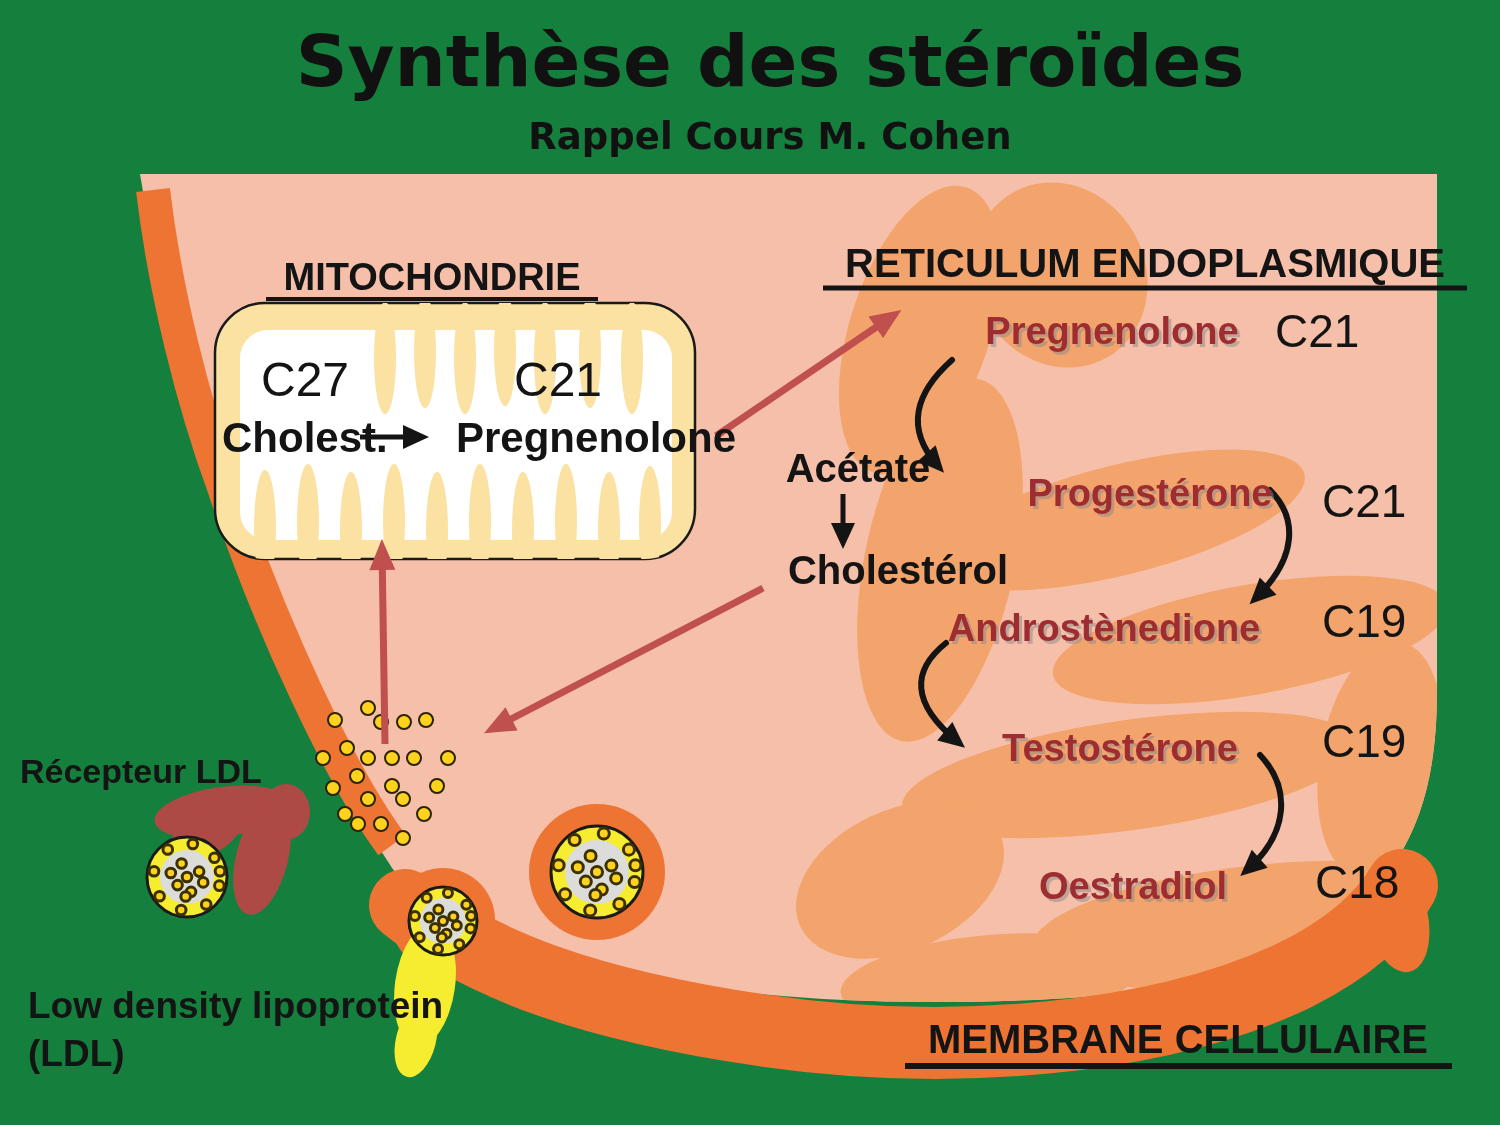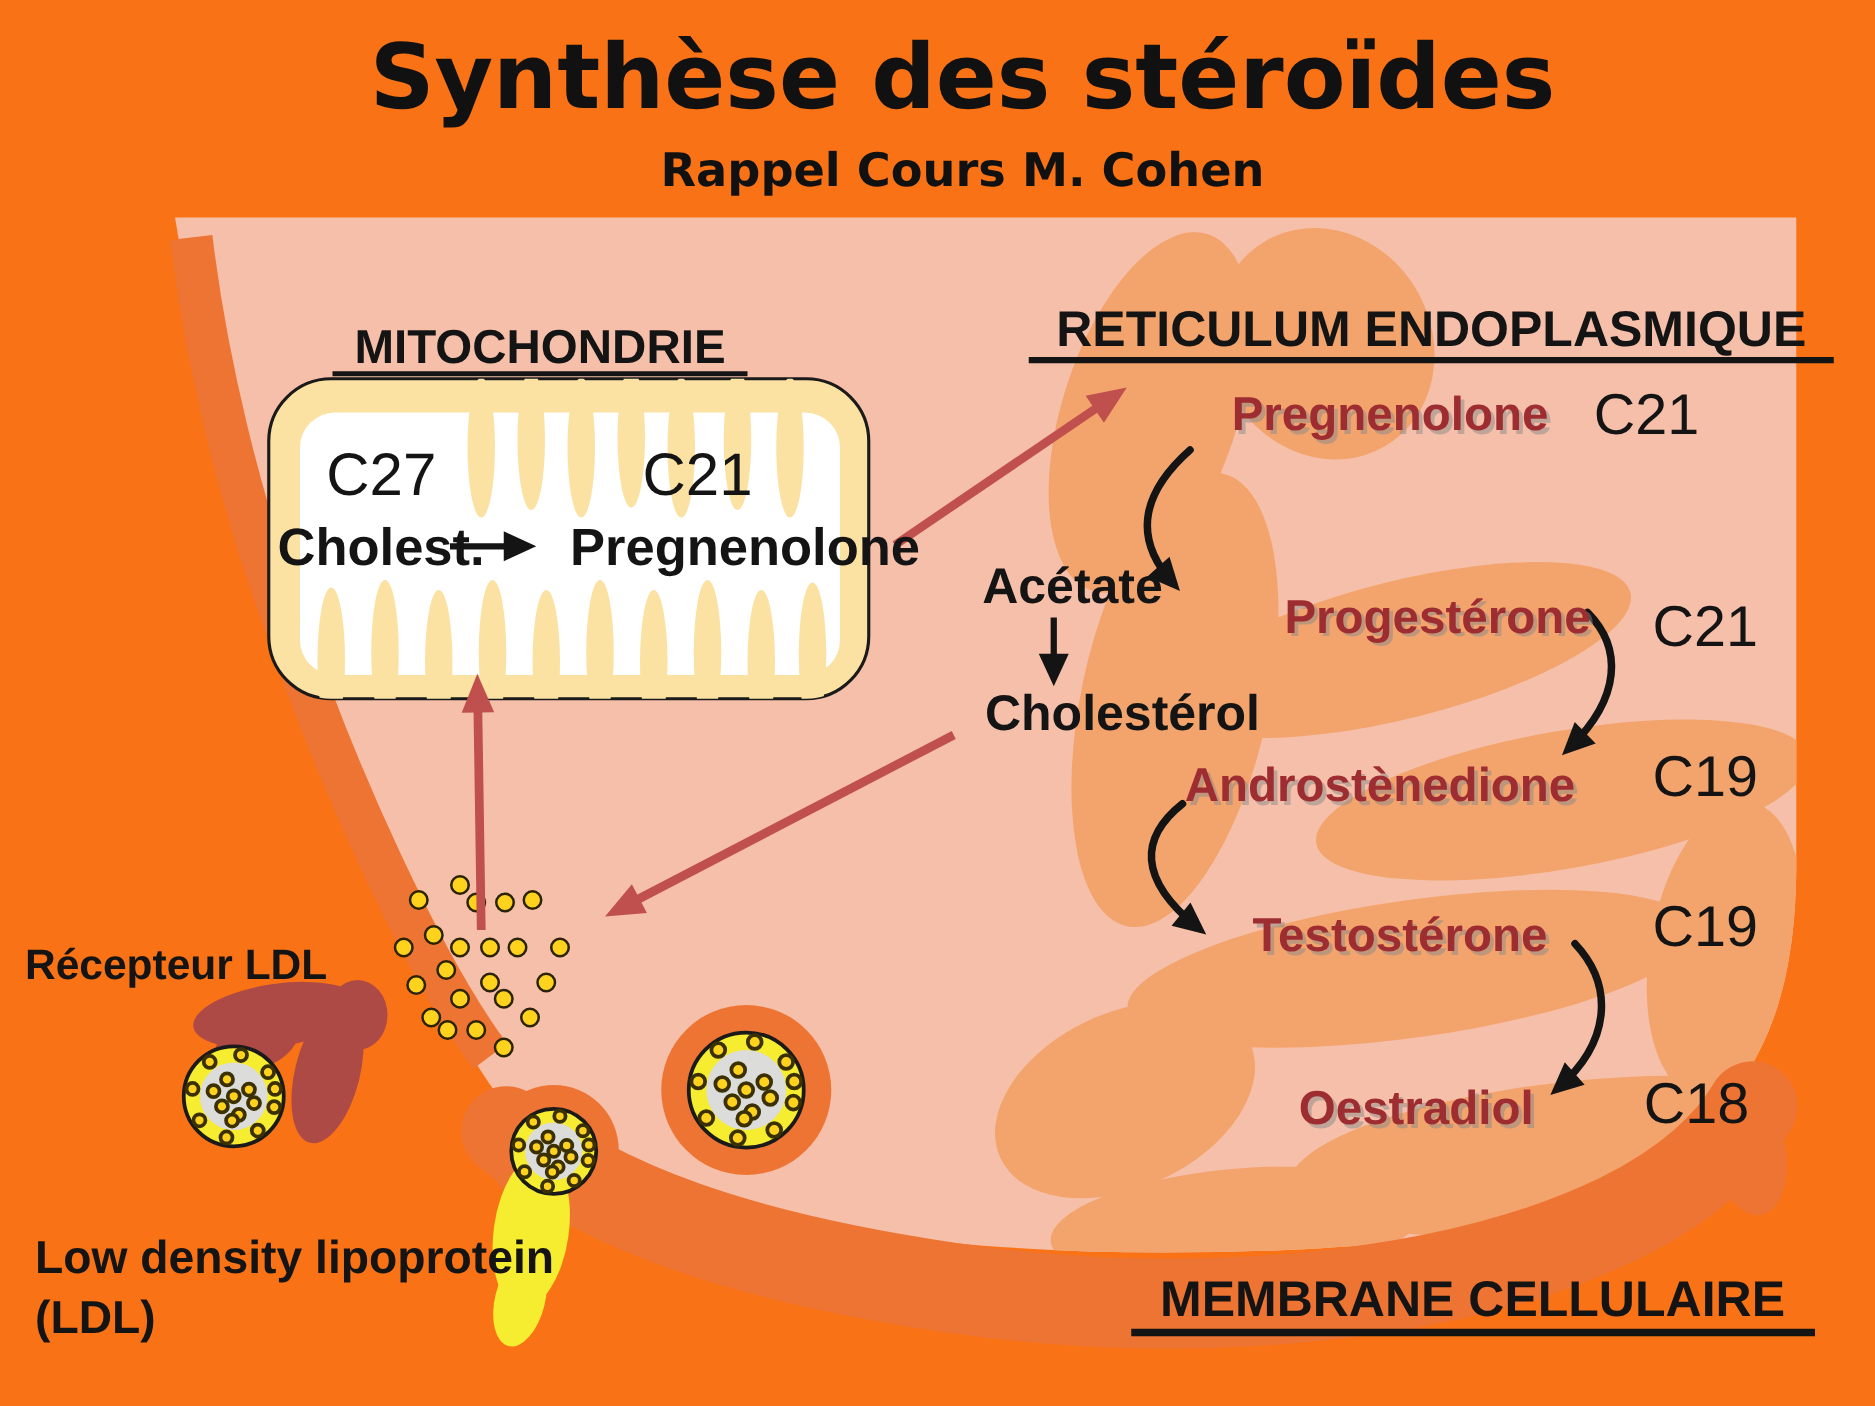--- a/index.html
+++ b/index.html
@@ -1,16 +1,16 @@
 <!DOCTYPE html>
 <html><head>
 <meta charset="utf-8">
 <style>
   html,body{margin:0;padding:0;background:#ffffff;}
-  .stage{width:1500px;height:1125px;position:relative;background:#f97316;overflow:hidden;}
+  .stage{width:1500px;height:1125px;position:relative;background:#15803d;overflow:hidden;}
   svg{display:block;}
   text{font-family:"Liberation Sans",sans-serif;}
   .title-font{font-family:"DejaVu Sans",sans-serif;}
   .heading{font-weight:bold;fill:#141414;}
   .hormone{font-weight:bold;fill:#9E2D31;}
   .hormone-shadow{font-weight:bold;fill:#8a8a8a;opacity:0.5;}
   .carbons{font-weight:400;fill:#141414;}
   .blacklabel{font-weight:bold;fill:#141414;}
 </style>
 </head>

